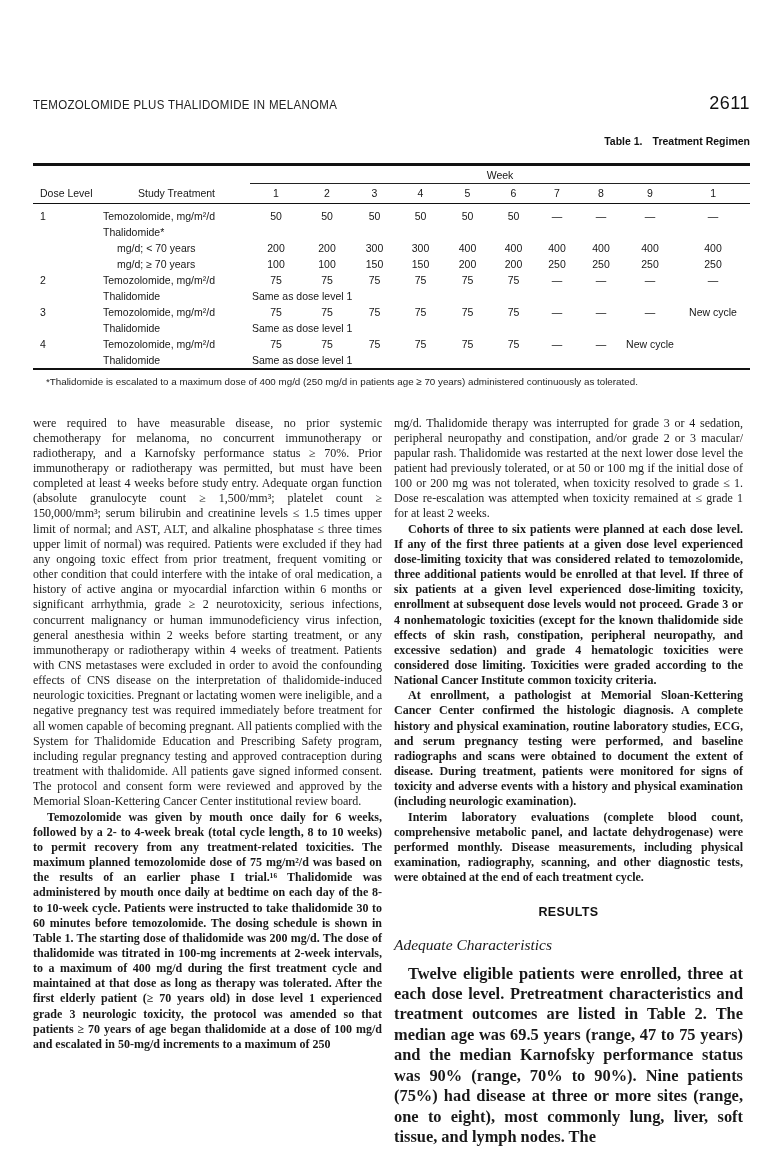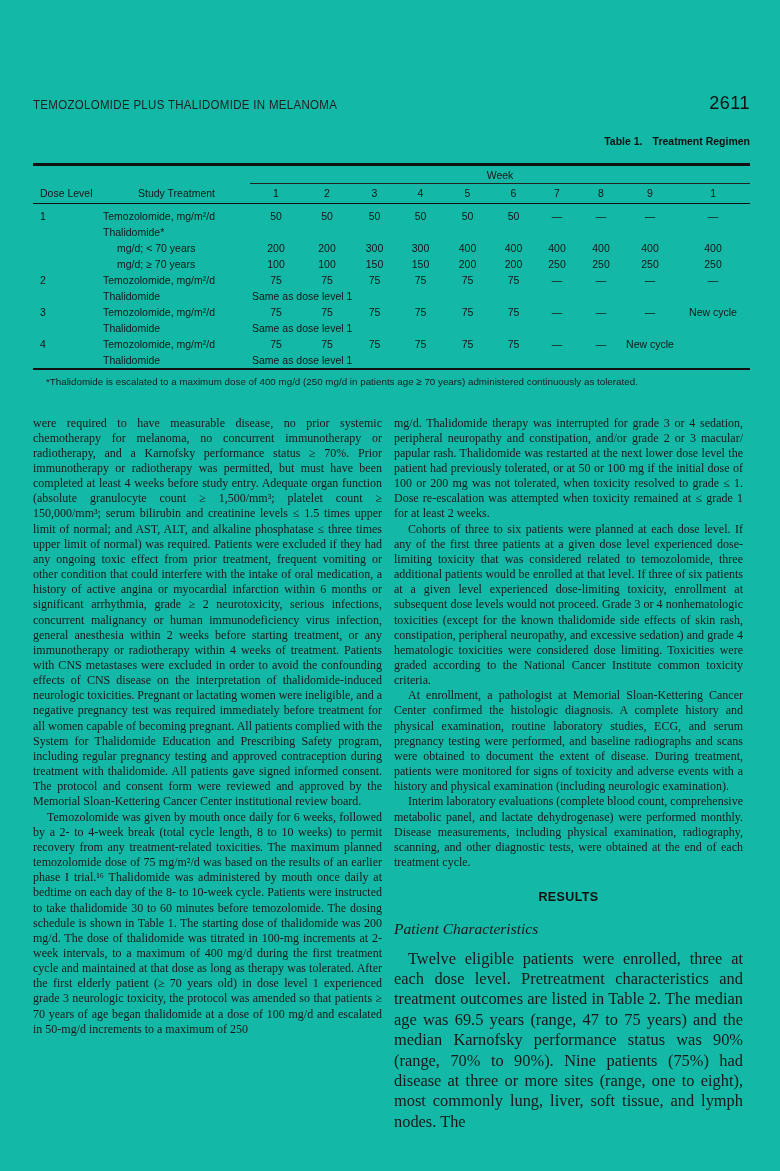--- a/index.html
+++ b/index.html
@@ -1,19 +1,19 @@
 <!DOCTYPE html>
 <html><head>
 <meta charset="utf-8">
 <style>
   html,body{margin:0;padding:0;background:#e8e8e8;}
   .page{
     position:relative;
     width:780px;height:1171px;
-    background:#14b8a6;
+    background:#ffffff;
     margin:0 auto;
     overflow:hidden;
     color:#1a1a1a;
   }
   .content{padding:0 30px 0 33px;}
 
   
   .runhead{
     display:flex;justify-content:space-between;align-items:baseline;
     padding-top:93px;
@@ -66,21 +66,21 @@
   }
 
   
   .cols{
     display:flex;gap:12px;margin-top:29px;
     font-family:"Liberation Serif","DejaVu Serif",serif;
     font-size:12px;line-height:15.15px;color:#191919;
   }
   .col{width:349px;text-align:justify;}
   .col p{margin:0;}
-  .col p.indent{text-indent:14px;}
+  .col p.indent{text-indent:14px;font-weight:bold;}
   .sec-heading{
     font-style:italic;font-size:13.5px;
     margin:15px 0 9px 0;text-align:left;
   }
   .results-heading{
     text-align:center;font-family:"Liberation Sans",sans-serif;
     font-weight:bold;font-size:12.5px;letter-spacing:.4px;color:#111;
     margin:20px 0 16px 0;font-style:normal;
   }
   .sub-heading-lg{
@@ -255,19 +255,19 @@
       <div class="col">
         <p>were required to have measurable disease, no prior systemic chemotherapy for melanoma, no concurrent immunotherapy or radiotherapy, and a Karnofsky performance status ≥ 70%. Prior immunotherapy or radiotherapy was permitted, but must have been completed at least 4 weeks before study entry. Adequate organ function (absolute granulocyte count ≥ 1,500/mm³; platelet count ≥ 150,000/mm³; serum bilirubin and creatinine levels ≤ 1.5 times upper limit of normal; and AST, ALT, and alkaline phosphatase ≤ three times upper limit of normal) was required. Patients were excluded if they had any ongoing toxic effect from prior treatment, frequent vomiting or other condition that could interfere with the intake of oral medication, a history of active angina or myocardial infarction within 6 months or significant arrhythmia, grade ≥ 2 neurotoxicity, serious infections, concurrent malignancy or human immunodeficiency virus infection, general anesthesia within 2 weeks before starting treatment, or any immunotherapy or radiotherapy within 4 weeks of treatment. Patients with CNS metastases were excluded in order to avoid the confounding effects of CNS disease on the interpretation of thalidomide-induced neurologic toxicities. Pregnant or lactating women were ineligible, and a negative pregnancy test was required immediately before treatment for all women capable of becoming pregnant. All patients complied with the System for Thalidomide Education and Prescribing Safety program, including regular pregnancy testing and approved contraception during treatment with thalidomide. All patients gave signed informed consent. The protocol and consent form were reviewed and approved by the Memorial Sloan-Kettering Cancer Center institutional review board.</p>
         <p class="indent">Temozolomide was given by mouth once daily for 6 weeks, followed by a 2- to 4-week break (total cycle length, 8 to 10 weeks) to permit recovery from any treatment-related toxicities. The maximum planned temozolomide dose of 75 mg/m²/d was based on the results of an earlier phase I trial.¹⁶ Thalidomide was administered by mouth once daily at bedtime on each day of the 8- to 10-week cycle. Patients were instructed to take thalidomide 30 to 60 minutes before temozolomide. The dosing schedule is shown in Table 1. The starting dose of thalidomide was 200 mg/d. The dose of thalidomide was titrated in 100-mg increments at 2-week intervals, to a maximum of 400 mg/d during the first treatment cycle and maintained at that dose as long as therapy was tolerated. After the first elderly patient (≥ 70 years old) in dose level 1 experienced grade 3 neurologic toxicity, the protocol was amended so that patients ≥ 70 years of age began thalidomide at a dose of 100 mg/d and escalated in 50-mg/d increments to a maximum of 250</p>
       </div>
       <div class="col">
         <p>mg/d. Thalidomide therapy was interrupted for grade 3 or 4 sedation, peripheral neuropathy and constipation, and/or grade 2 or 3 macular/ papular rash. Thalidomide was restarted at the next lower dose level the patient had previously tolerated, or at 50 or 100 mg if the initial dose of 100 or 200 mg was not tolerated, when toxicity resolved to grade ≤ 1. Dose re-escalation was attempted when toxicity remained at ≤ grade 1 for at least 2 weeks.</p>
         <p class="indent">Cohorts of three to six patients were planned at each dose level. If any of the first three patients at a given dose level experienced dose-limiting toxicity that was considered related to temozolomide, three additional patients would be enrolled at that level. If three of six patients at a given level experienced dose-limiting toxicity, enrollment at subsequent dose levels would not proceed. Grade 3 or 4 nonhematologic toxicities (except for the known thalidomide side effects of skin rash, constipation, peripheral neuropathy, and excessive sedation) and grade 4 hematologic toxicities were considered dose limiting. Toxicities were graded according to the National Cancer Institute common toxicity criteria.</p>
         <p class="indent">At enrollment, a pathologist at Memorial Sloan-Kettering Cancer Center confirmed the histologic diagnosis. A complete history and physical examination, routine laboratory studies, ECG, and serum pregnancy testing were performed, and baseline radiographs and scans were obtained to document the extent of disease. During treatment, patients were monitored for signs of toxicity and adverse events with a history and physical examination (including neurologic examination).</p>
         <p class="indent">Interim laboratory evaluations (complete blood count, comprehensive metabolic panel, and lactate dehydrogenase) were performed monthly. Disease measurements, including physical examination, radiography, scanning, and other diagnostic tests, were obtained at the end of each treatment cycle.</p>
         <div class="results-heading">RESULTS</div>
-        <div class="sub-heading-lg">Patient Characteristics</div>
+        <div class="sub-heading-lg">Adequate Characteristics</div>
         <p class="indent para-lg">Twelve eligible patients were enrolled, three at each dose level. Pretreatment characteristics and treatment outcomes are listed in Table 2. The median age was 69.5 years (range, 47 to 75 years) and the median Karnofsky performance status was 90% (range, 70% to 90%). Nine patients (75%) had disease at three or more sites (range, one to eight), most commonly lung, liver, soft tissue, and lymph nodes. The</p>
       </div>
     </div>
 
   </div>
 </div>
 
 </body></html>

